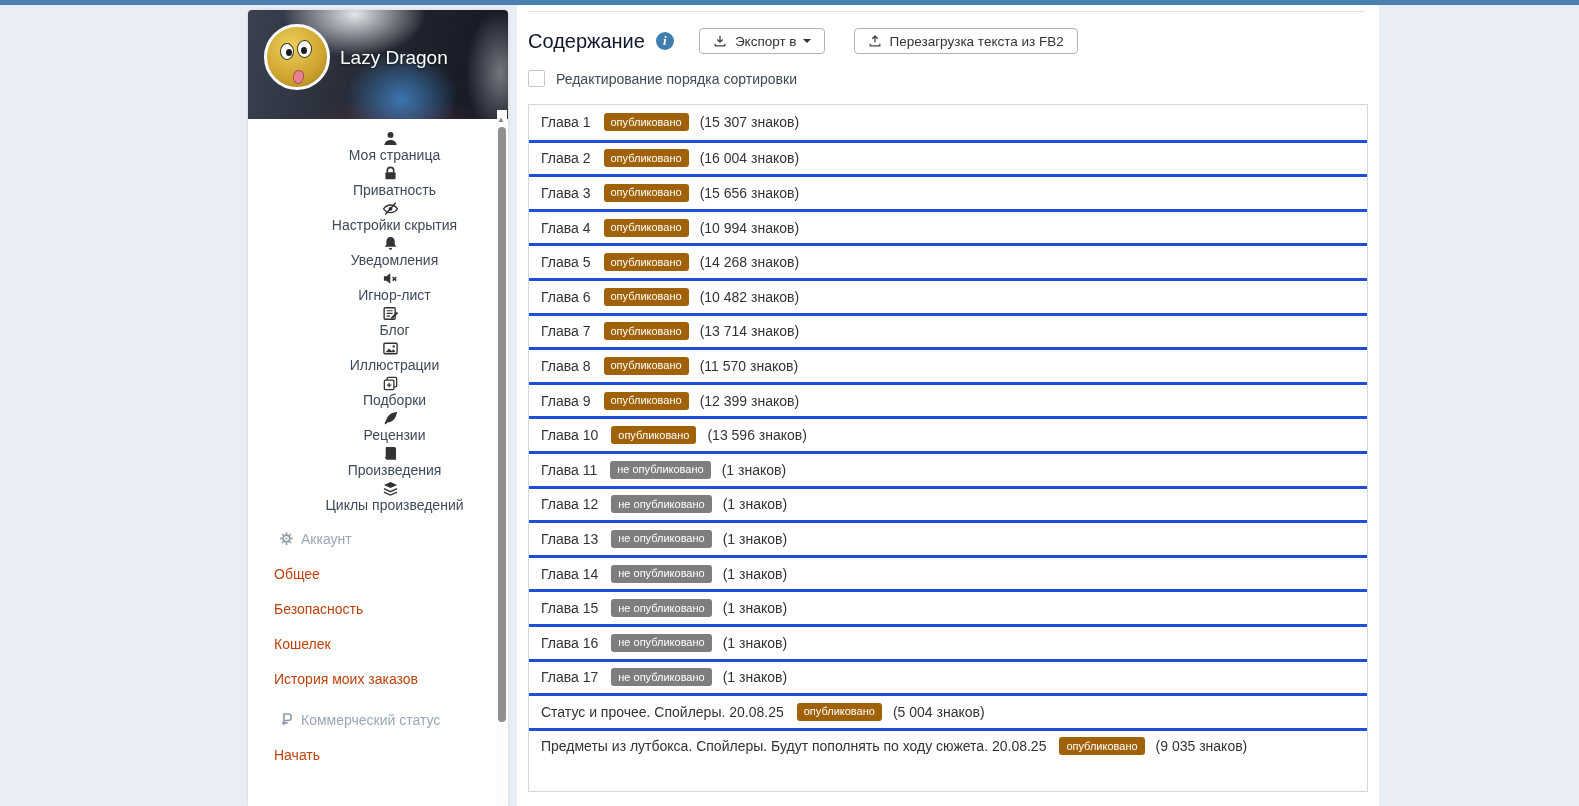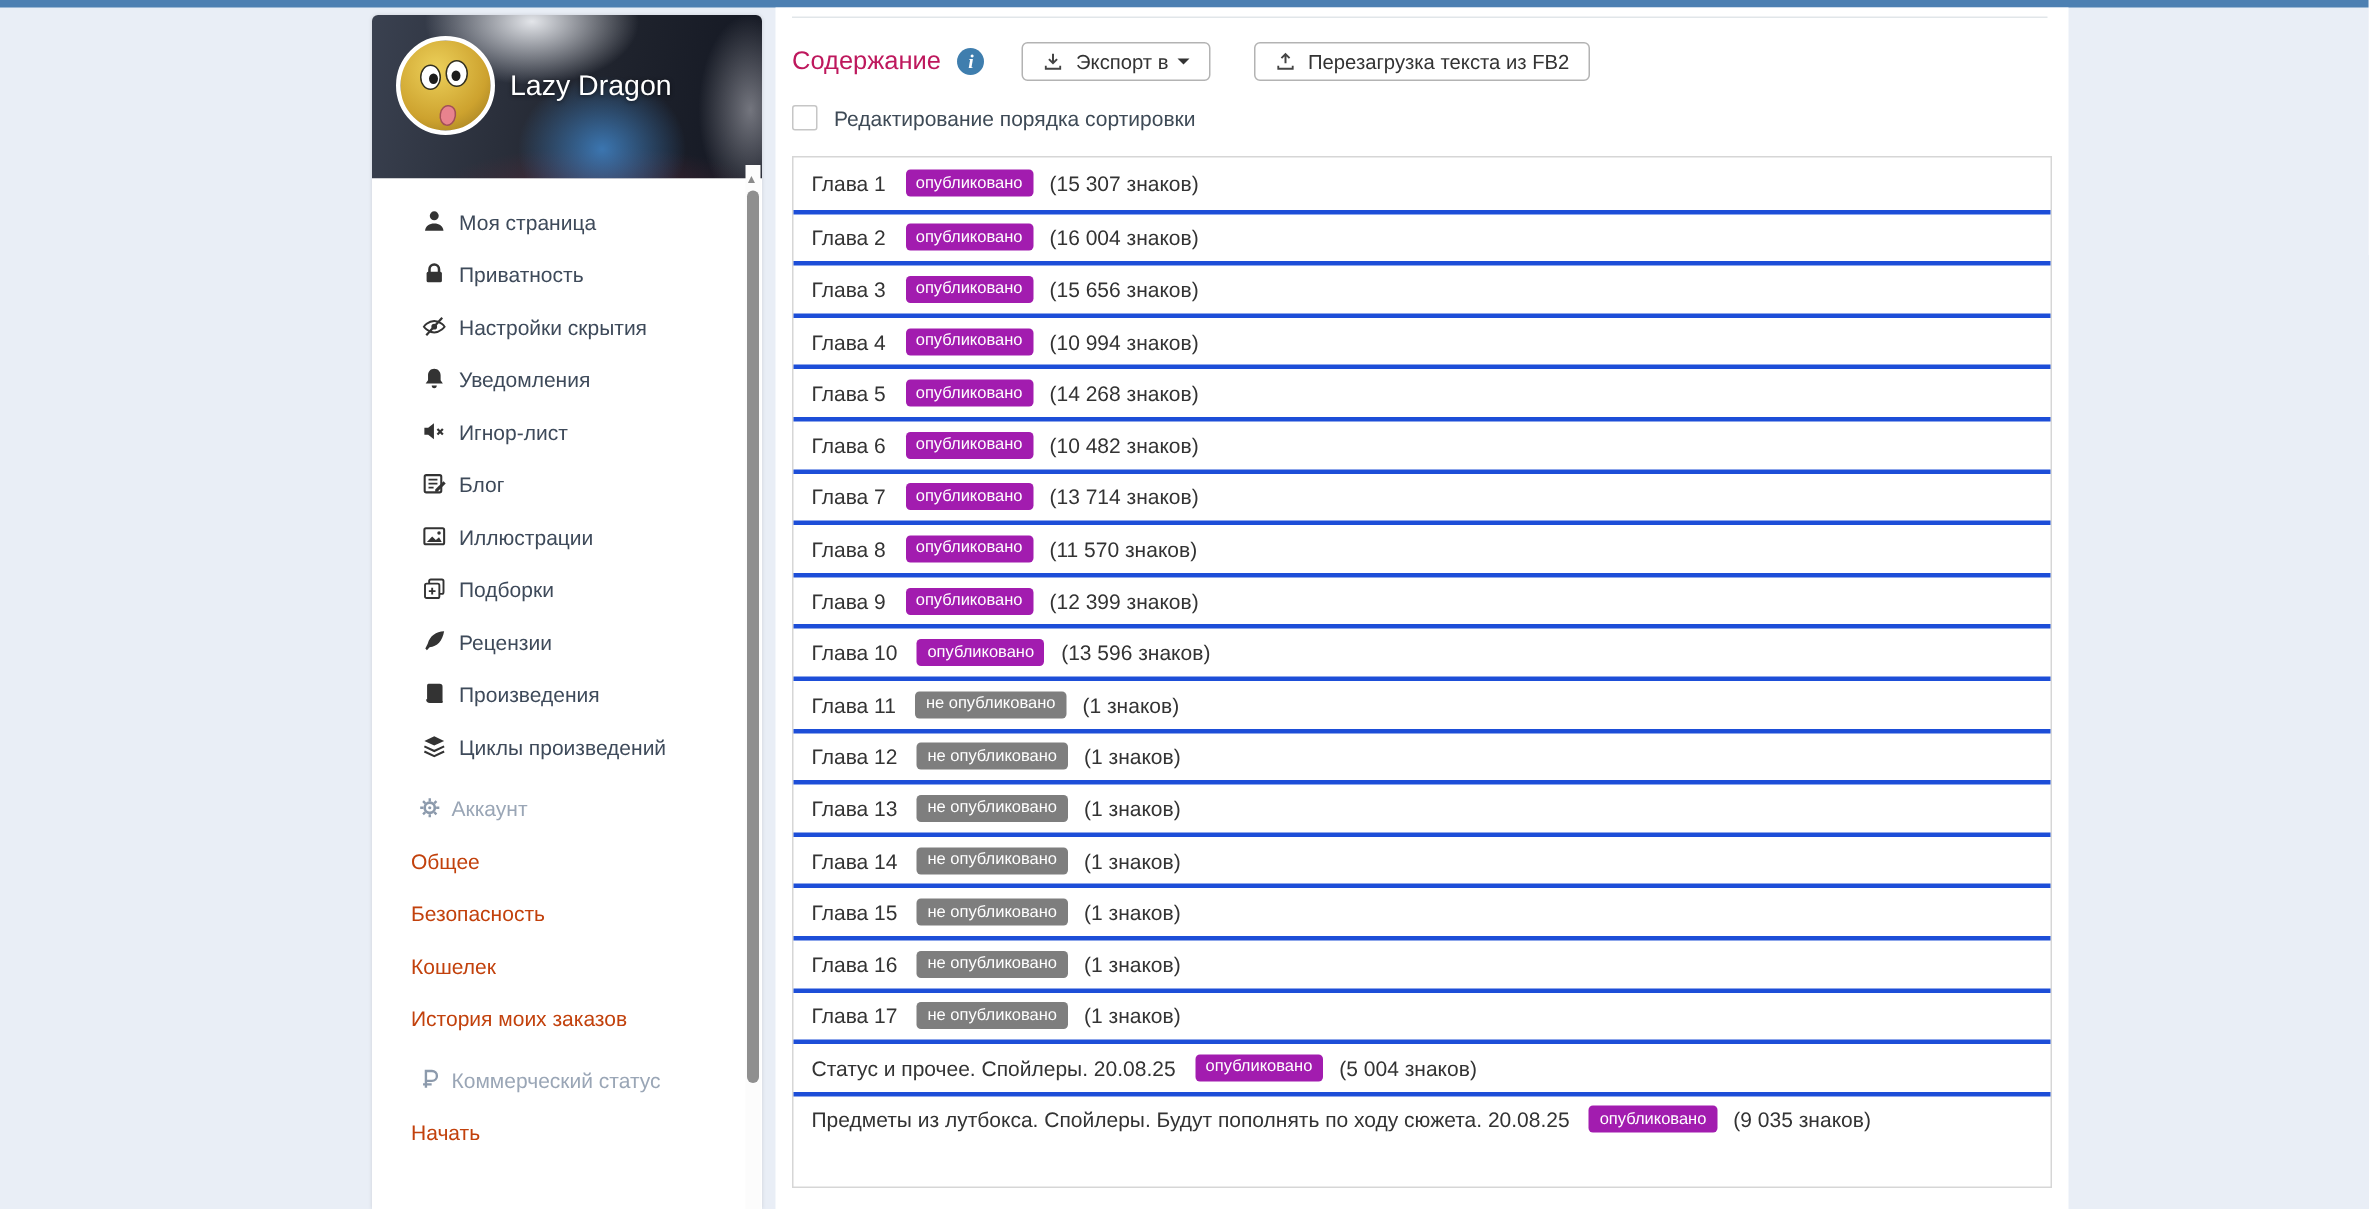--- a/index.html
+++ b/index.html
@@ -26,63 +26,63 @@
   .avatar .eye .pupil{position:absolute;width:6px;height:7px;background:#1c1c1c;border-radius:50%;}
   .avatar .eye.e1 .pupil{left:5px;top:5px;}
   .avatar .eye.e2 .pupil{left:3px;top:6px;}
   .avatar .tongue{position:absolute;left:26px;top:43px;width:11px;height:14px;background:#e8838e;
     border:1px solid #a25058;border-radius:45% 45% 50% 50%;transform:rotate(9deg);}
   .profile-name{position:absolute;left:92px;top:37px;color:#fff;font-size:19px;
     text-shadow:0 1px 3px rgba(0,0,0,.55);}
 
   .menu{padding-top:11px;}
   .menu-item{height:35px;display:flex;align-items:center;padding-left:33px;color:#3e4a5a;
-    font-size:14px;cursor:pointer;}
+    font-size:14px;cursor:pointer;flex-direction:column;}
   .menu-item .mi{width:17px;height:17px;margin-right:8px;flex:none;color:#333;display:flex;
     align-items:center;justify-content:center;}
   .section-header{height:35px;margin-top:6px;display:flex;align-items:center;padding-left:30px;
     color:#9aa6b6;font-size:14px;cursor:pointer;}
   .section-header .mi{width:17px;height:17px;margin-right:6px;flex:none;color:#8c9aac;display:flex;
     align-items:center;justify-content:center;}
   .sub-item{height:35px;display:flex;align-items:center;padding-left:26px;color:#c2410c;
     font-size:14px;cursor:pointer;}
   svg{display:block;}
 
   
   .sb-track{position:absolute;right:1px;top:100px;width:10px;height:696px;background:#fcfcfc;}
   .sb-arrow{position:absolute;right:3px;top:106px;font-size:8px;color:#8a8a8a;cursor:pointer;line-height:1;}
   .sb-thumb{position:absolute;right:2px;top:117px;width:8px;height:595px;background:#8f8f8f;
     border-radius:4px;cursor:pointer;}
 
   
   .main{position:absolute;left:517px;top:5px;width:862px;height:801px;background:#fff;}
   .top-divider{height:1px;background:#e1e6e9;margin:6px 14px 0 11px;}
   .content-header{display:flex;align-items:center;margin:16px 0 0 11px;}
-  .page-title{font-size:17px;color:#be185d;}
+  .page-title{font-size:20px;color:#0f172a;}
   .info-icon{width:18px;height:18px;border-radius:50%;background:#3f7eae;color:#fff;
     font-family:"Liberation Serif",serif;font-style:italic;font-weight:bold;font-size:13px;
     display:flex;align-items:center;justify-content:center;margin-left:11px;cursor:pointer;}
   .btn{display:inline-flex;align-items:center;border:1px solid #b3b3b3;border-radius:4px;
     background:#fff;padding:12px 13px;height:26px;font-size:13.5px;color:#333;cursor:pointer;
     font-family:"Liberation Sans",sans-serif;}
   .btn .bic{width:14px;height:14px;margin-right:8px;color:#444;}
   .btn.export{margin-left:25px;}
   .btn.reload{margin-left:29px;}
   .caret{width:0;height:0;border-left:4px solid transparent;border-right:4px solid transparent;
     border-top:4px solid #333;margin-left:6px;}
   .checkbox-row{display:flex;align-items:center;margin:16px 0 16px 11px;}
   .checkbox{width:17px;height:17px;border:1px solid #c6c6c6;border-radius:2px;background:#fff;cursor:pointer;}
   .checkbox-label{margin-left:11px;font-size:14px;color:#3e4a56;}
 
   .list{margin:17px 0 13px 11px;width:840px;border:1px solid #d6d6d6;padding-bottom:29px;}
   .row{height:34.6px;display:flex;align-items:center;padding-left:12px;border-top:3px solid #1d4ed8;
     font-size:14px;color:#333;white-space:nowrap;}
   .row:first-of-type{border-top:none;}
   .row-title{margin-right:13px;cursor:pointer;}
-  .badge{font-size:11px;line-height:1;color:#fff;background:#a21caf;border-radius:3px;
+  .badge{font-size:11px;line-height:1;color:#fff;background:#a16207;border-radius:3px;
     padding:3.5px 7px;}
   .badge.unpub{background:#7e7e7e;}
   .row-chars{margin-left:11px;}
 </style>
 </head>
 <body>
 
 <div class="topbar"></div>
 
 <div class="sidebar">

